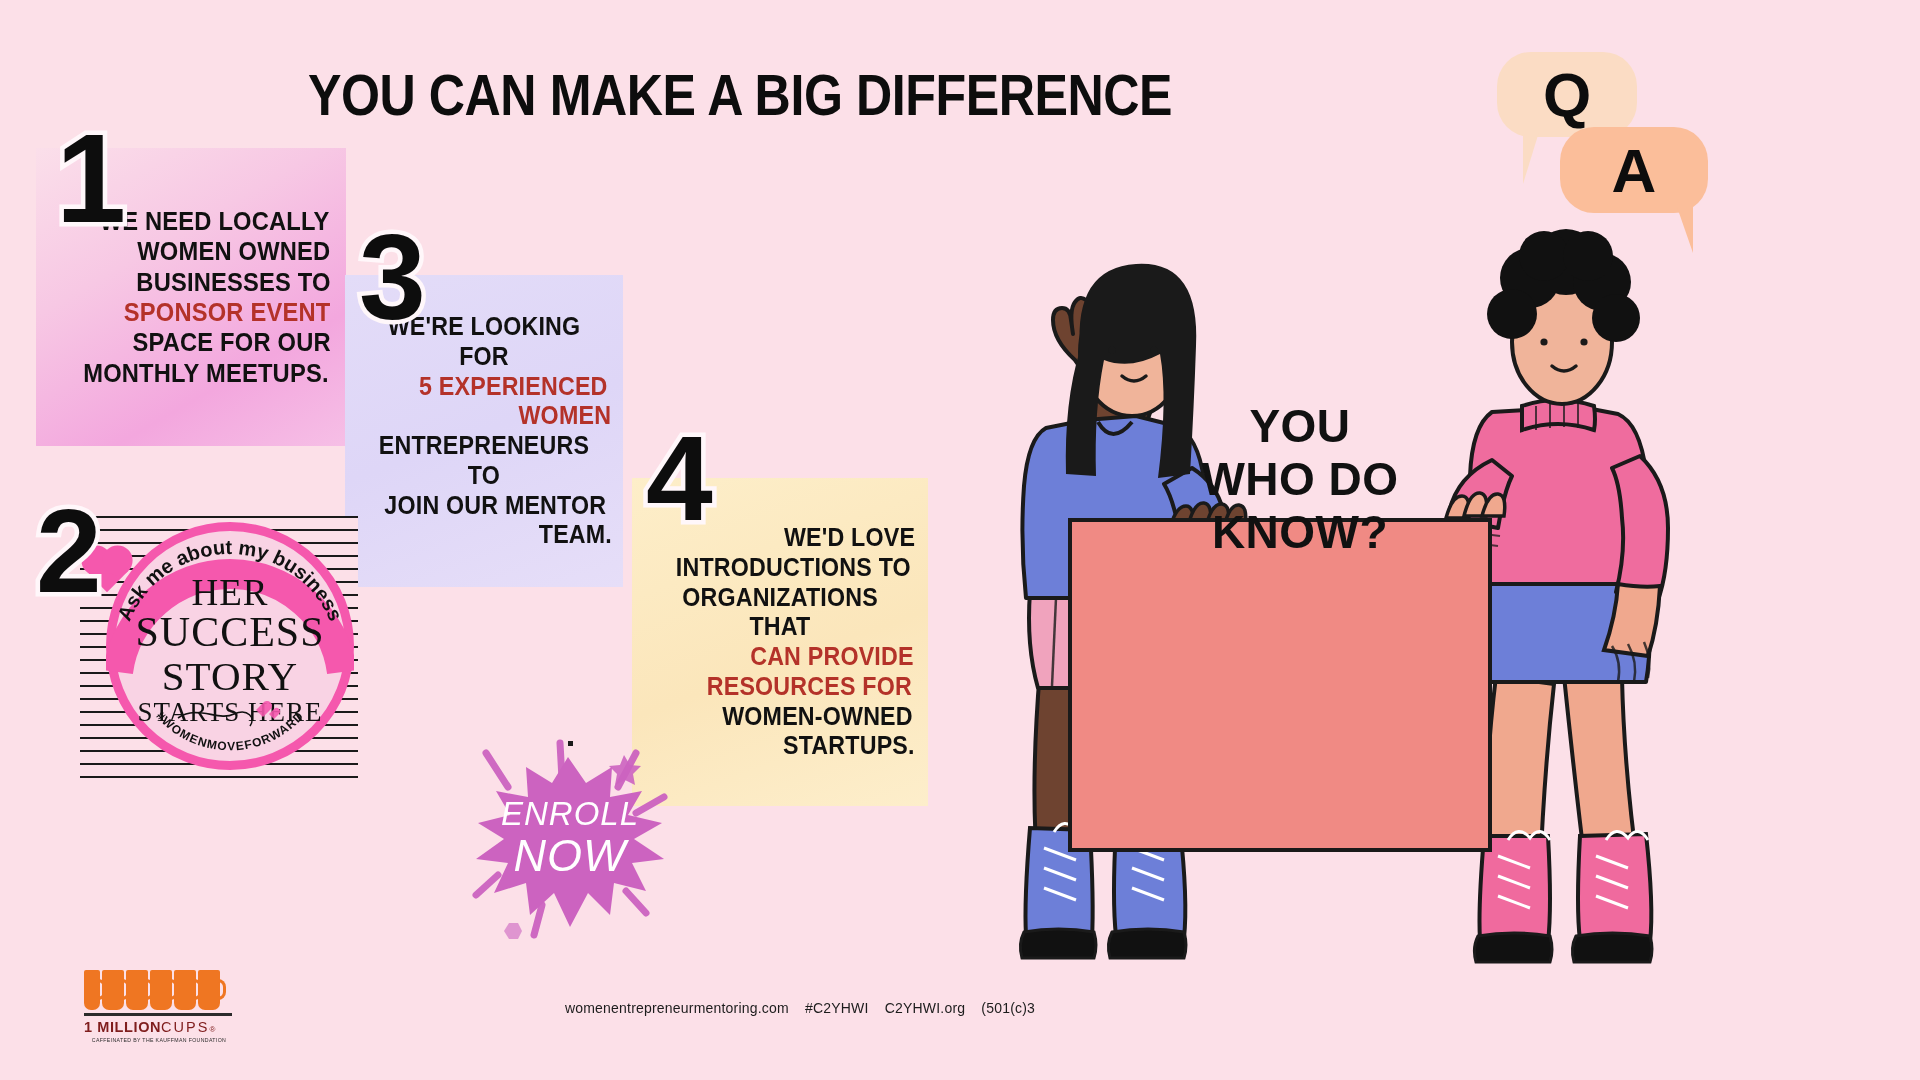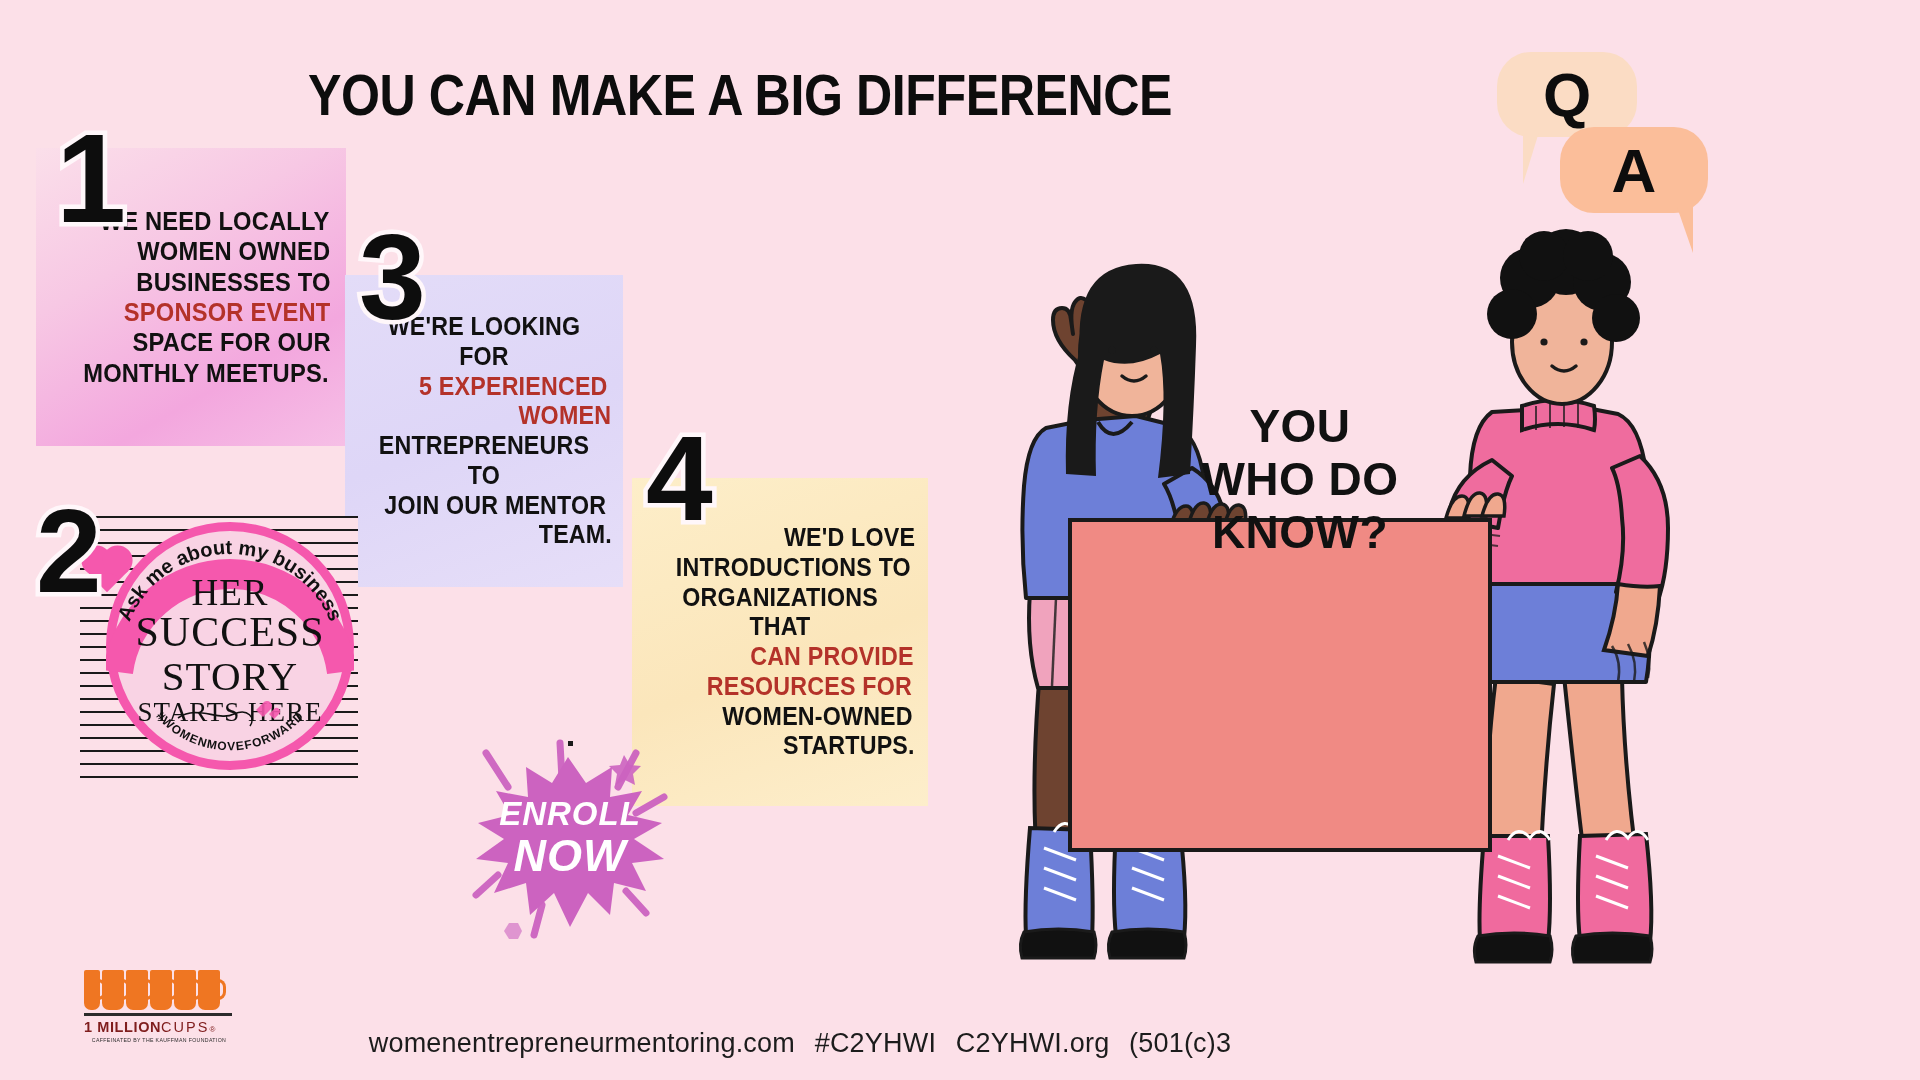--- a/index.html
+++ b/index.html
@@ -183,21 +183,21 @@
     font-size:5.2px; color:#2b2b2b; letter-spacing:0.35px;
     text-align:center; margin-top:2px;
   }
 
   
   #enroll-burst { position:absolute; left:450px; top:735px; width:240px; height:205px; }
   #enroll-label {
     position:absolute; left:0; top:62px; width:240px;
     text-align:center; color:#fff;
     font-family:"Liberation Sans", sans-serif;
-    font-weight:bold; font-style:italic;
+    font-weight:normal; font-style:italic;
     line-height:1.0;
     pointer-events:none;
   }
   #enroll-label .l1 { font-size:33px; letter-spacing:1px; }
   #enroll-label .l2 { font-size:45px; letter-spacing:1px; display:block; margin-top:3px; }
 
   
   #illustration { position:absolute; left:840px; top:200px; width:1080px; height:880px; }
   #sign-text {
     position:absolute; left:1120px; top:400px; width:360px;
@@ -210,21 +210,21 @@
   }
 
   
   #footer { position:absolute; left:300px; top:1000px; width:1000px; text-align:center; }
   #footer .tagline {
     font-family:"Liberation Sans", sans-serif;
     font-size:21px; color:#1c1c1c; letter-spacing:0.4px;
   }
   #footer .links {
     font-family:"Liberation Sans", sans-serif;
-    font-size:27px; color:#1c1c1c; margin-top:28px; letter-spacing:0.2px;
+    font-size:14px; color:#1c1c1c; margin-top:0; letter-spacing:0.2px;
   }
   #footer .links span { margin:0 6px; }
 </style>
 </head>
 <body>
 
 <div class="stage">
 
   <div id="page-title">YOU CAN MAKE A BIG DIFFERENCE</div>
 

